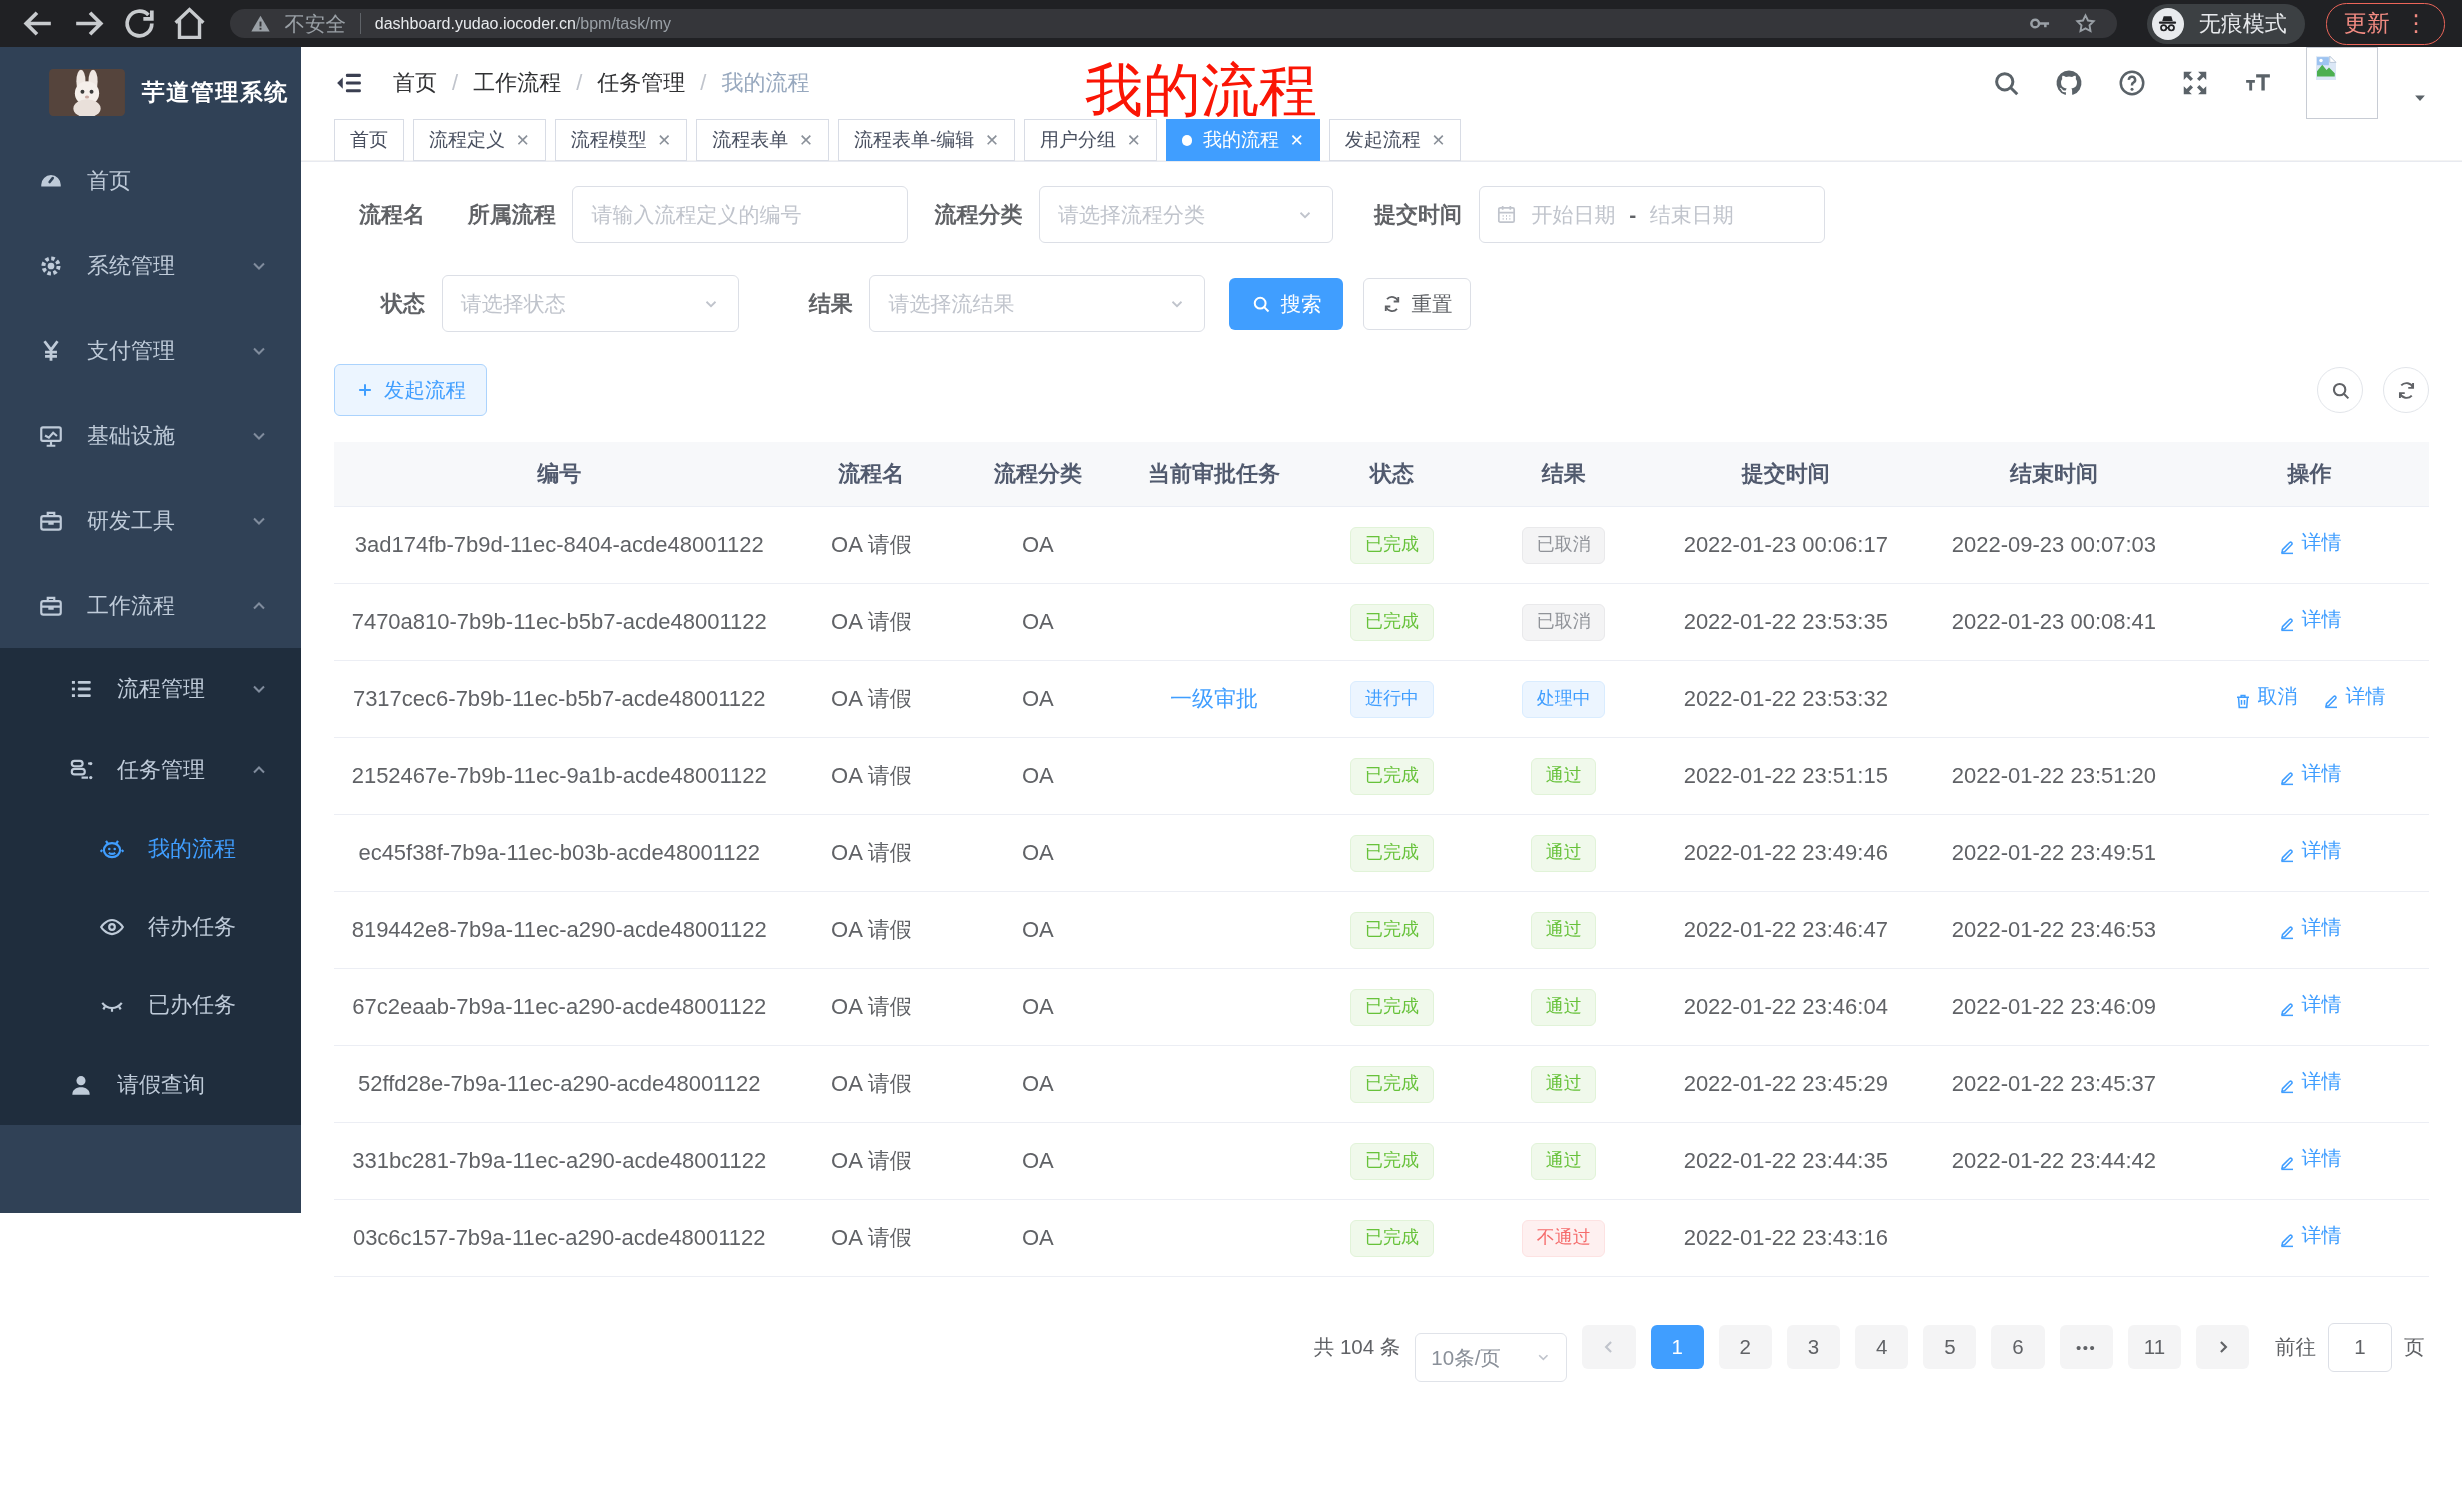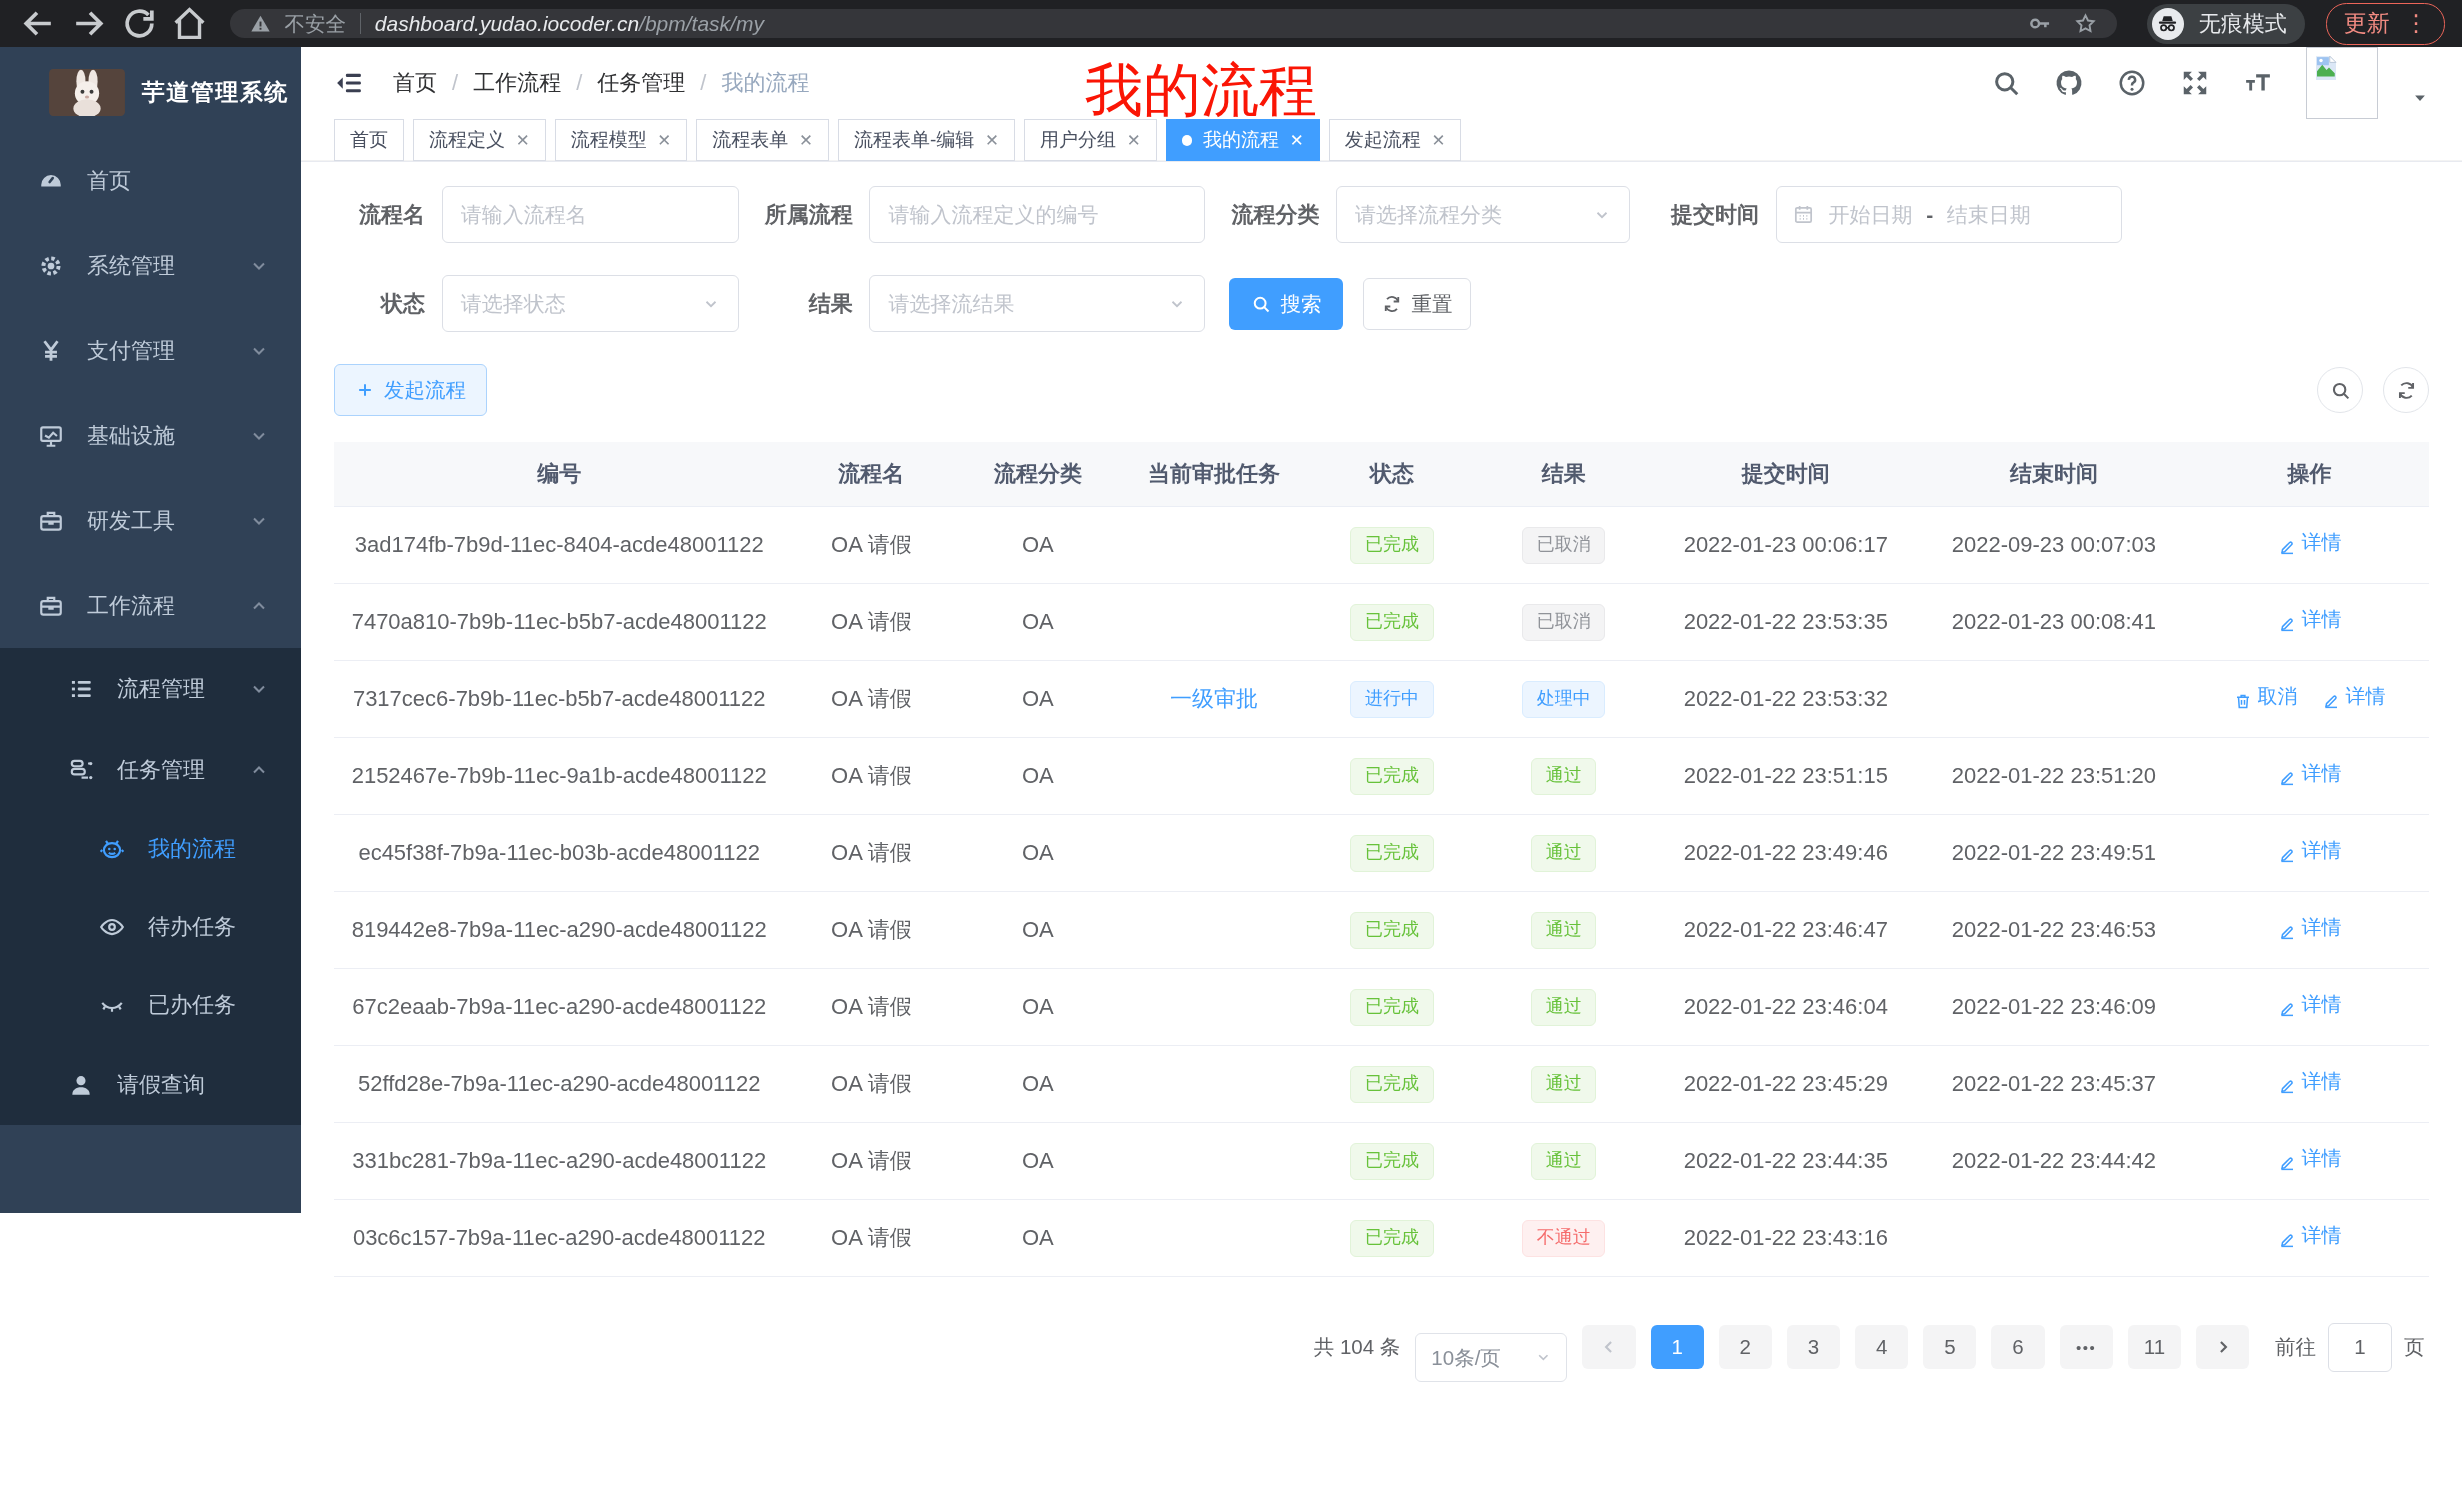--- a/index.html
+++ b/index.html
@@ -9,21 +9,21 @@
   .icon svg{width:100%;height:100%;display:block;}
 
   
   .chrome{height:47px;background:#202124;display:flex;align-items:center;padding:0 16.7px;gap:7.6px;}
   .chrome .navico{font-size:26px;color:#c8cbce;width:43px;height:37px;display:grid;place-items:center;}
   .url-pill{flex:1;height:29px;background:#35363a;border-radius:17.5px;display:flex;align-items:center;
             padding:0 20px;gap:13.7px;margin:0 10.7px;color:#9aa0a6;}
   .url-pill .warn{font-size:21px;color:#9aa0a6;}
   .sec-label{font-size:20.5px;color:#9aa0a6;}
   .url-div{width:1.5px;height:21px;background:#5f6368;}
-  .url-text{font-size:21px;color:#e8eaed;font-style:italic;}
+  .url-text{font-size:16px;color:#e8eaed;}
   .url-text .path{color:#9aa0a6;}
   .pill-right{margin-left:auto;display:flex;align-items:center;gap:23px;font-size:23px;color:#9aa0a6;}
   .incog{height:40px;background:#3c4043;border-radius:20px;display:flex;align-items:center;gap:15px;
          padding:0 18px 0 4.6px;color:#e8eaed;font-size:22px;margin-left:12px;}
   .incog-circle{width:32px;height:32px;border-radius:50%;background:#e8eaed;display:grid;place-items:center;
                 color:#202124;font-size:23px;}
   .update-pill{height:40px;border:1.5px solid #ec6559;border-radius:20.5px;color:#f28b82;display:flex;
                align-items:center;gap:15px;padding:0 16.7px;font-size:23px;margin-left:13.7px;}
   .update-pill .dots{font-size:23px;letter-spacing:0;}
 
@@ -478,21 +478,20 @@
           <div class="tab">
             <span>发起流程</span>
             <span class="x">✕</span>
           </div>
         </div>
 
       <div class="content">
 
         <div class="frow">
           <span class="flabel w1">流程名</span>
-          <input class="finput w-name" placeholder="请输入流程名" style="">
           <span class="flabel w2">所属流程</span>
           <input class="finput w-def" placeholder="请输入流程定义的编号" style="">
           <span class="flabel w2">流程分类</span>
           <div class="fselect w-cat">
             <span class="ph">请选择流程分类</span>
             <span class="caret2 icon">
                 <svg viewBox="0 0 24 24" fill="none" stroke="currentColor" stroke-width="2.4">
                   <path d="M6 9l6 6 6-6"></path>
                 </svg>
               </span>

